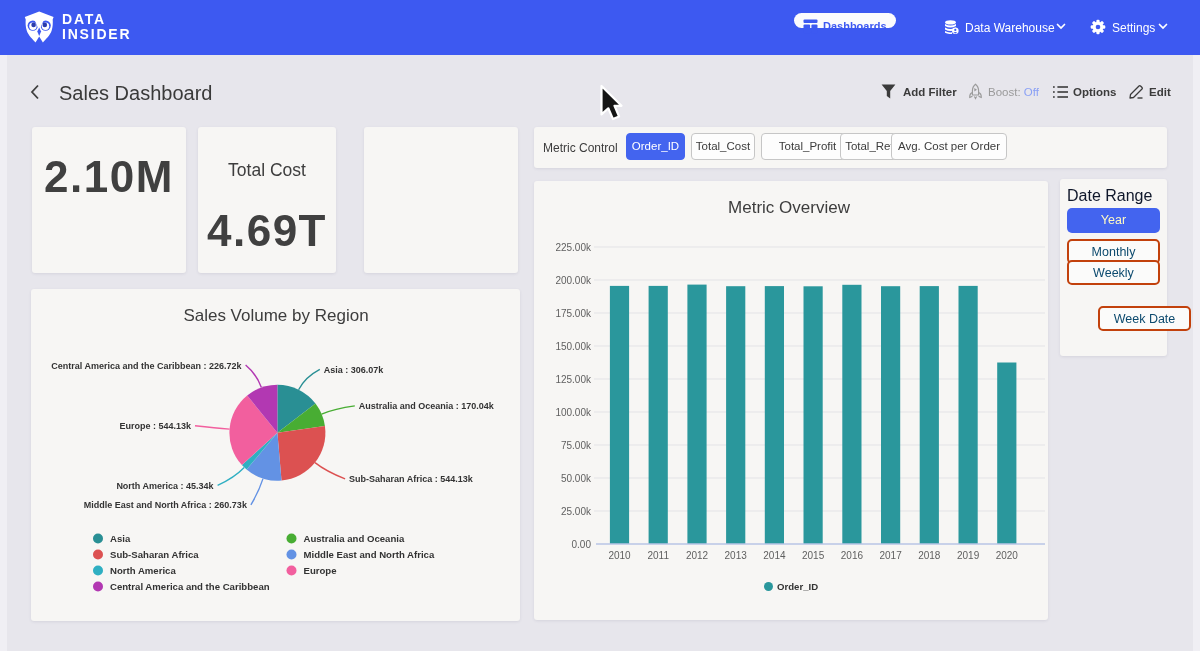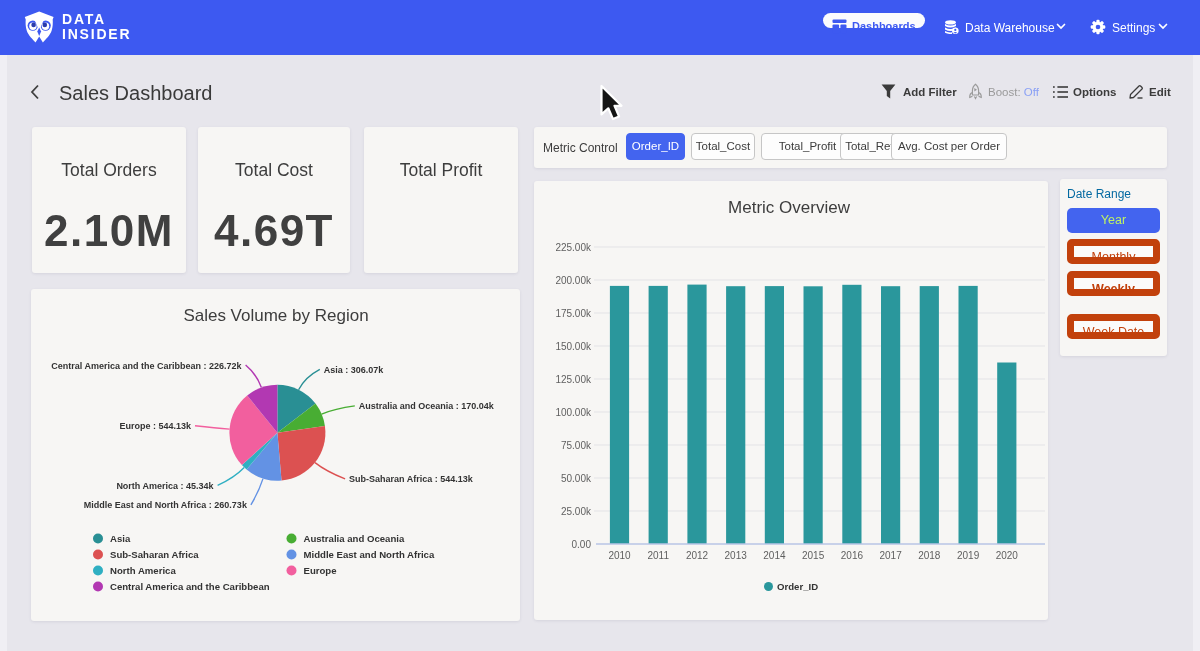--- a/index.html
+++ b/index.html
@@ -3,36 +3,36 @@
 <meta charset="utf-8">
 <style>
 * { margin:0; padding:0; box-sizing:border-box; }
 html,body { width:1200px; height:651px; overflow:hidden; }
 body { font-family:"Liberation Sans", sans-serif; background:#e7e6ec; position:relative; }
 .abs { position:absolute; }
 .card { position:absolute; background:#f7f6f4; border-radius:3px; box-shadow:0 1px 3px rgba(60,60,90,0.10); }
 
 #nav { position:absolute; left:0; top:0; width:1200px; height:55px; background:#3d59f1; }
 #nav .logo-text { position:absolute; left:62px; top:11.5px; color:#fff; font-size:14px; font-weight:bold; letter-spacing:1.8px; line-height:15.8px; }
-#dash-btn { position:absolute; left:823px; top:13px; width:102px; height:15px; background:#fbfbfd; border-radius:8px; color:#3d59f1; font-size:11px; font-weight:bold; line-height:27px; }
+#dash-btn { position:absolute; left:794px; top:13px; width:102px; height:15px; background:#fbfbfd; border-radius:8px; color:#3d59f1; font-size:11px; font-weight:bold; line-height:27px; }
 #dash-btn span { position:absolute; left:29px; }
 .navitem { position:absolute; top:0; height:55px; color:#fff; font-size:12px; white-space:nowrap; }
 
 #hdr-title { position:absolute; left:59px; top:82px; font-size:20px; color:#3a3a3a; }
 .hbtn { position:absolute; top:86px; font-size:11.5px; font-weight:bold; color:#3b3b3b; }
 
 .kpi { text-align:center; }
 .kpi .t { margin-top:33px; font-size:17.5px; color:#3d3d3d; }
 .kpi .v { margin-top:25px; font-size:44px; font-weight:bold; color:#404040; letter-spacing:1.5px; }
 
 .chip { position:absolute; top:133px; height:27px; border:1px solid #c6c6c6; background:#fdfdfd; border-radius:4px; font-size:11.5px; color:#3c3c3c; text-align:center; line-height:25px; }
 .chip.sel { background:#4364ef; border-color:#4364ef; color:#fff; }
 
-.drbtn { position:absolute; left:1067px; width:93px; height:25px; border:7px solid #c2410c; background:#fbfbfa; border-radius:5px; font-size:12.5px; color:#c2410c; text-align:center; line-height:23px; }
-.drbtn.sel { background:#4364ef; border-color:#4364ef; color:#bef264; line-height:25px; border:none; }
+.drbtn { position:absolute; left:1067px; width:93px; height:25px; border:2px solid #c2410c; background:#fbfbfa; border-radius:5px; font-size:12.5px; color:#0c4a6e; text-align:center; line-height:23px; }
+.drbtn.sel { background:#4364ef; border-color:#4364ef; color:#fef9c3; line-height:25px; border:none; }
 text { font-family:"Liberation Sans", sans-serif; }
 </style>
 </head>
 <body>
 
 <div class="abs" style="left:0;top:55px;width:7px;height:596px;background:#f0eff4;"></div>
 <div class="abs" style="left:1193px;top:55px;width:7px;height:596px;background:#f0eff4;"></div>
 
 <div id="nav">
   <svg class="abs" style="left:24px;top:11px" width="30" height="33" viewBox="0 0 30 33">
@@ -122,45 +122,43 @@
     </g>
 </svg>
 <div class="hbtn" style="left:1073px;">Options</div>
 <svg class="abs" style="left:1129px;top:84px" width="15" height="15" viewBox="0 0 15 15">
   <path d="M1.5 10.5 L10 2 Q10.8 1.2 11.8 2.2 L12.8 3.2 Q13.8 4.2 13 5 L4.5 13.5 L1 14 Z" fill="none" stroke="#3b3b3b" stroke-width="1.3" stroke-linejoin="round"></path>
   <line x1="8.5" y1="14" x2="13.5" y2="14" stroke="#3b3b3b" stroke-width="1.4"></line>
 </svg>
 <div class="hbtn" style="left:1149px;">Edit</div>
 
 <div class="card kpi" style="left:32px;top:127px;width:154px;height:146px;">
-  <div class="t">Total Orders</div>
     <div class="v">2.10M</div>
 </div>
-<div class="card kpi" style="left:198px;top:127px;width:152px;height:146px;">
+<div class="card kpi" style="left:198px;top:127px;width:138px;height:146px;">
   <div class="t">Total Cost</div>
     <div class="v">4.69T</div>
 </div>
 <div class="card kpi" style="left:364px;top:127px;width:154px;height:146px;">
-  <div class="t">Total Profit</div>
 </div>
 
 <div class="card" style="left:534px;top:127px;width:633px;height:41px;"></div>
 <div class="abs" style="left:543px;top:141px;font-size:12px;color:#3c3c3c;">Metric Control</div>
 <div class="chip sel" style="left:626px;width:59px;">Order_ID</div>
 <div class="chip" style="left:691px;width:64px;">Total_Cost</div>
 <div class="chip" style="left:761px;width:93px;">Total_Profit</div>
 <div class="chip" style="left:840px;width:87px;">Total_Revenue</div>
 <div class="chip" style="left:891px;width:116px;">Avg. Cost per Order</div>
 
 <div class="card" style="left:1060px;top:179px;width:107px;height:177px;"></div>
-<div class="abs" style="left:1067px;top:187px;font-size:12px;color:#0369a1;">Date Range</div>
+<div class="abs" style="left:1067px;top:187px;font-size:16px;color:#0f172a;">Date Range</div>
 <div class="drbtn sel" style="top:208px;">Year</div>
 <div class="drbtn" style="top:239px;">Monthly</div>
-<div class="drbtn" style="top:271px;font-weight:bold;">Weekly</div>
-<div class="drbtn" style="top:314px;">Week Date</div>
+<div class="drbtn" style="top:260px;">Weekly</div>
+<div class="drbtn" style="top:306px;margin-left:31px;">Week Date</div>
 
 <div class="card" style="left:31px;top:289px;width:489px;height:332px;"></div>
 
 <div class="card" style="left:534px;top:181px;width:514px;height:439px;"></div>
 
 <svg class="abs" style="left:0;top:0" width="1200" height="651" viewBox="0 0 1200 651">
 <path d="M277.4 432.8 L277.4 384.8 A48 48 0 0 1 315.5 403.6 Z" fill="#298f94"></path>
 <path d="M277.4 432.8 L315.5 403.6 A48 48 0 0 1 324.9 425.9 Z" fill="#48ad33"></path>
 <path d="M277.4 432.8 L324.9 425.9 A48 48 0 0 1 281.5 480.6 Z" fill="#dc5151"></path>
 <path d="M277.4 432.8 L281.5 480.6 A48 48 0 0 1 246.6 469.6 Z" fill="#6392e4"></path>

